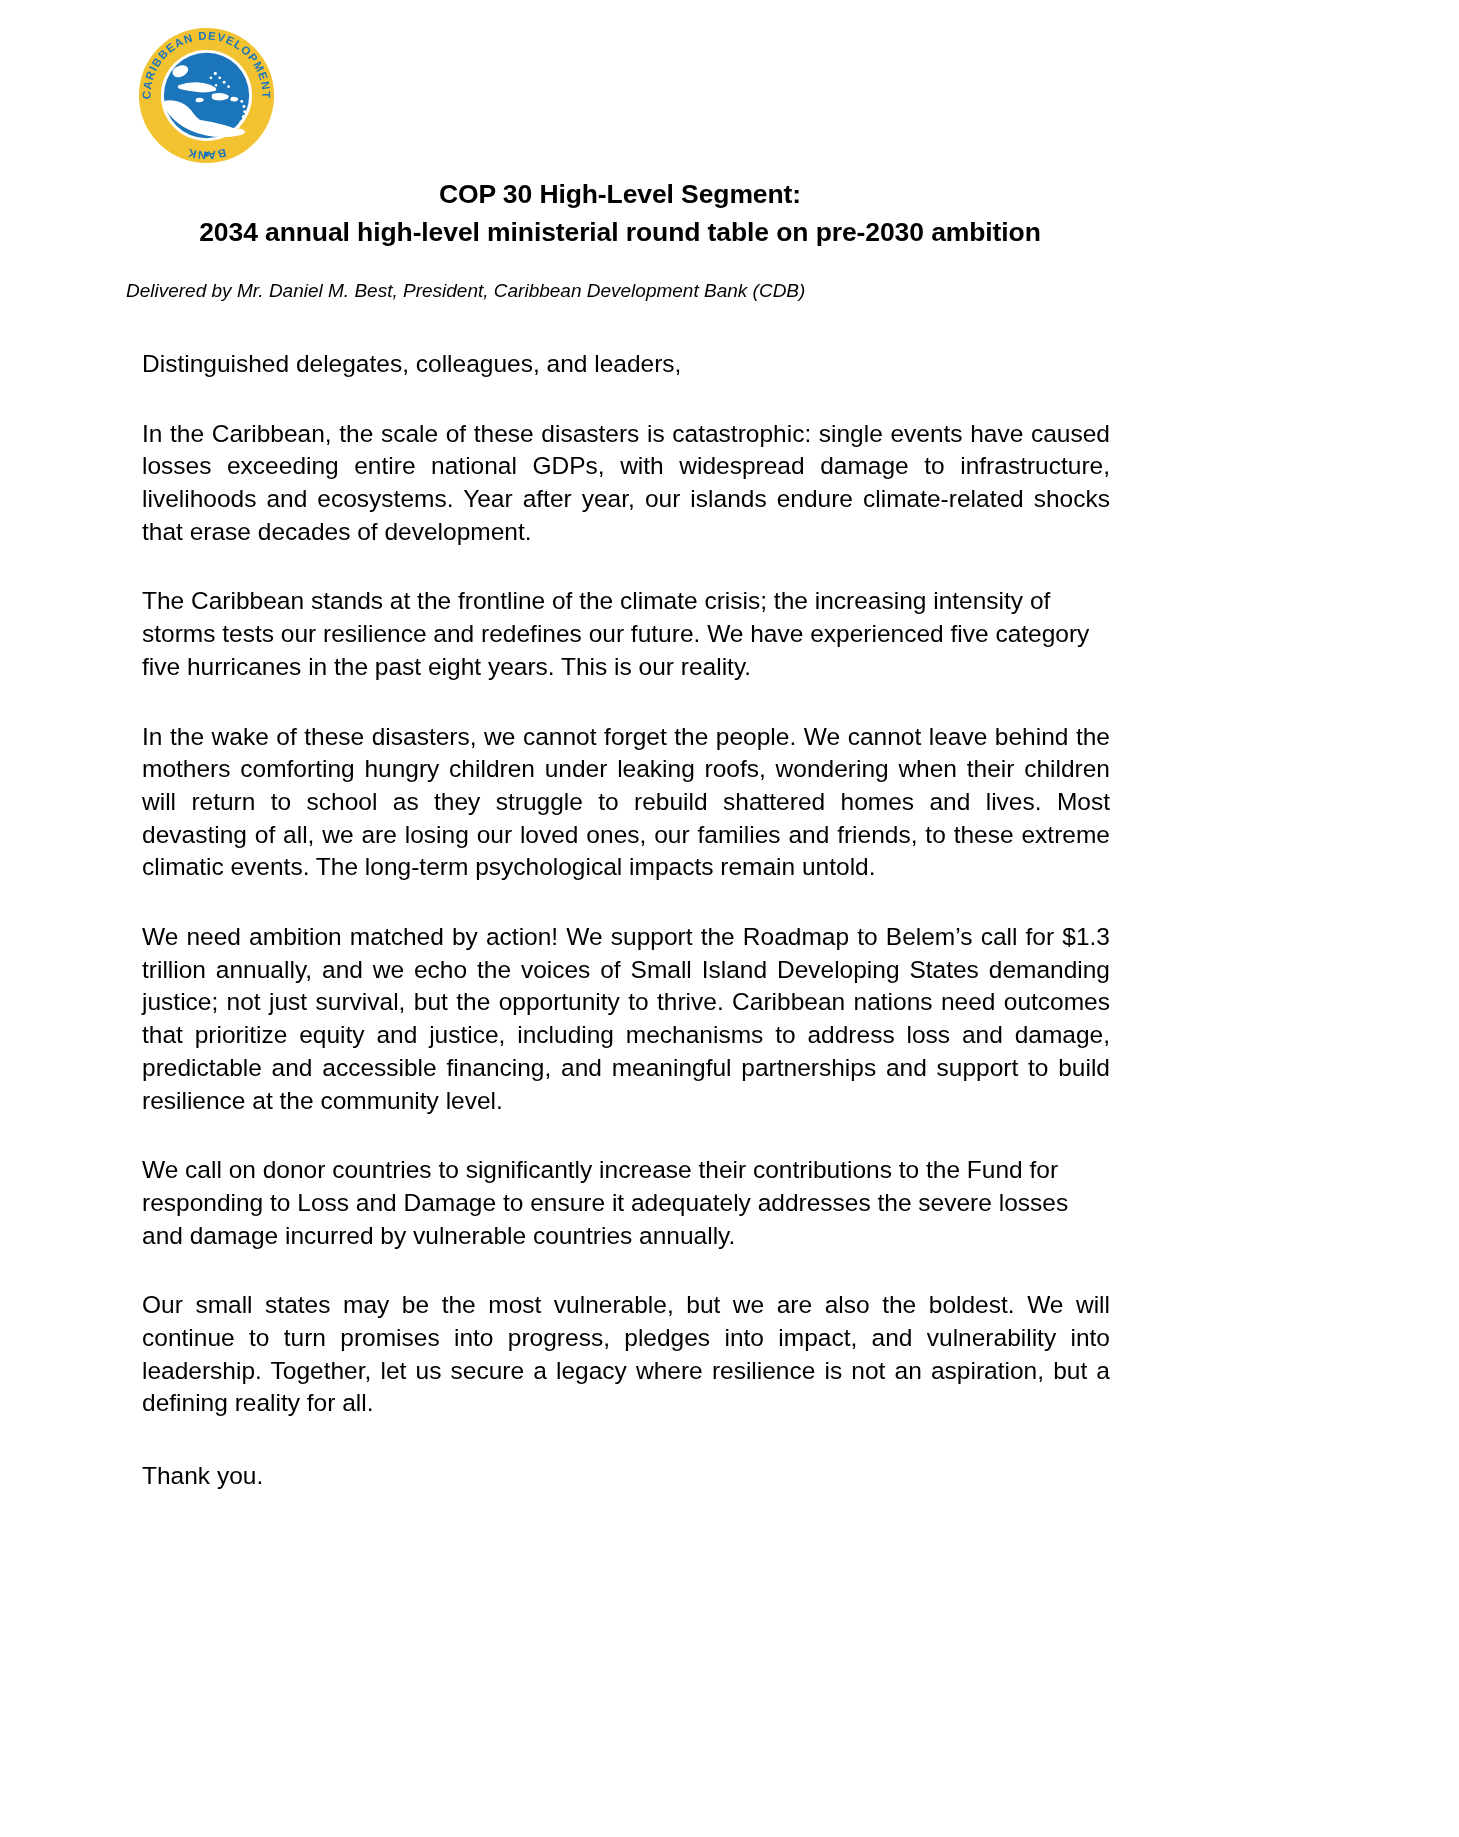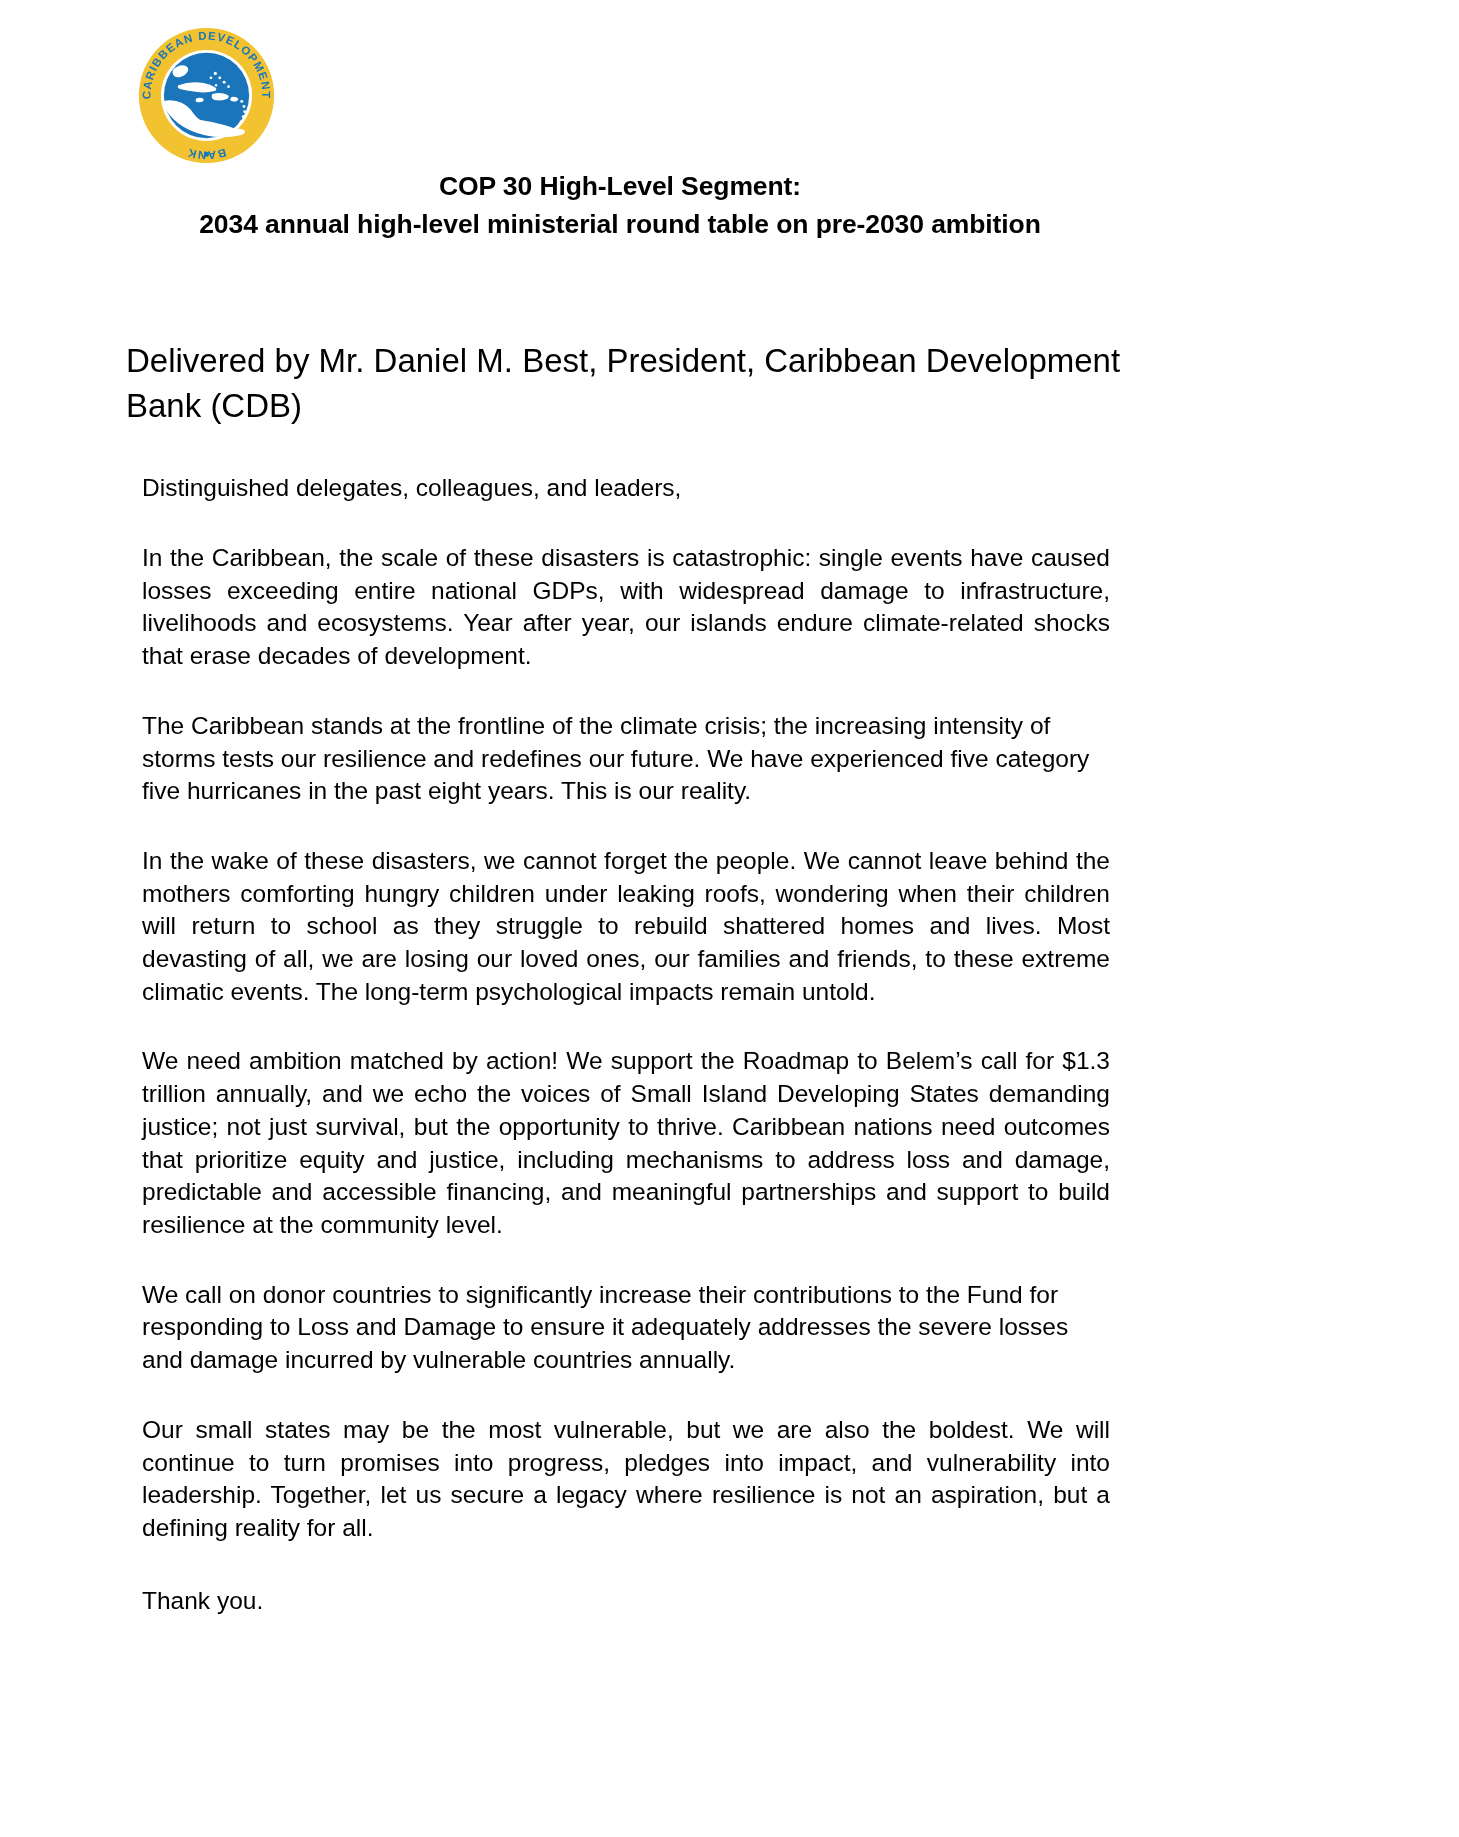--- a/index.html
+++ b/index.html
@@ -29,41 +29,42 @@
     top: 22px;
     width: 147px;
     height: 147px;
   }
   .logo-wrap svg { display: block; width: 147px; height: 147px; }
 
   
   .content {
     position: absolute;
     left: 126px;
-    top: 168px;
+    top: 176px;
     width: 1000px;
   }
 
   .doc-title {
     text-align: center;
     font-weight: bold;
     font-size: 26.5px;
     line-height: 1.42;
     letter-spacing: -0.1px;
     font-stretch: condensed;
     margin: 0 0 0 0;
     color: #000;
     padding-right: 12px;
   }
   .doc-title .tline { display: block; }
 
   .byline {
-    font-size: 33px;
+    font-style: italic;
+    font-size: 19px;
     line-height: 1.35;
-    margin-top: 96px;
+    margin-top: 27px;
     font-stretch: condensed;
   }
 
   p.para {
     font-size: 24.5px;
     line-height: 1.335;
     margin: 16px;
     margin-top: 37px;
     font-stretch: condensed;
     word-spacing: 0px;

